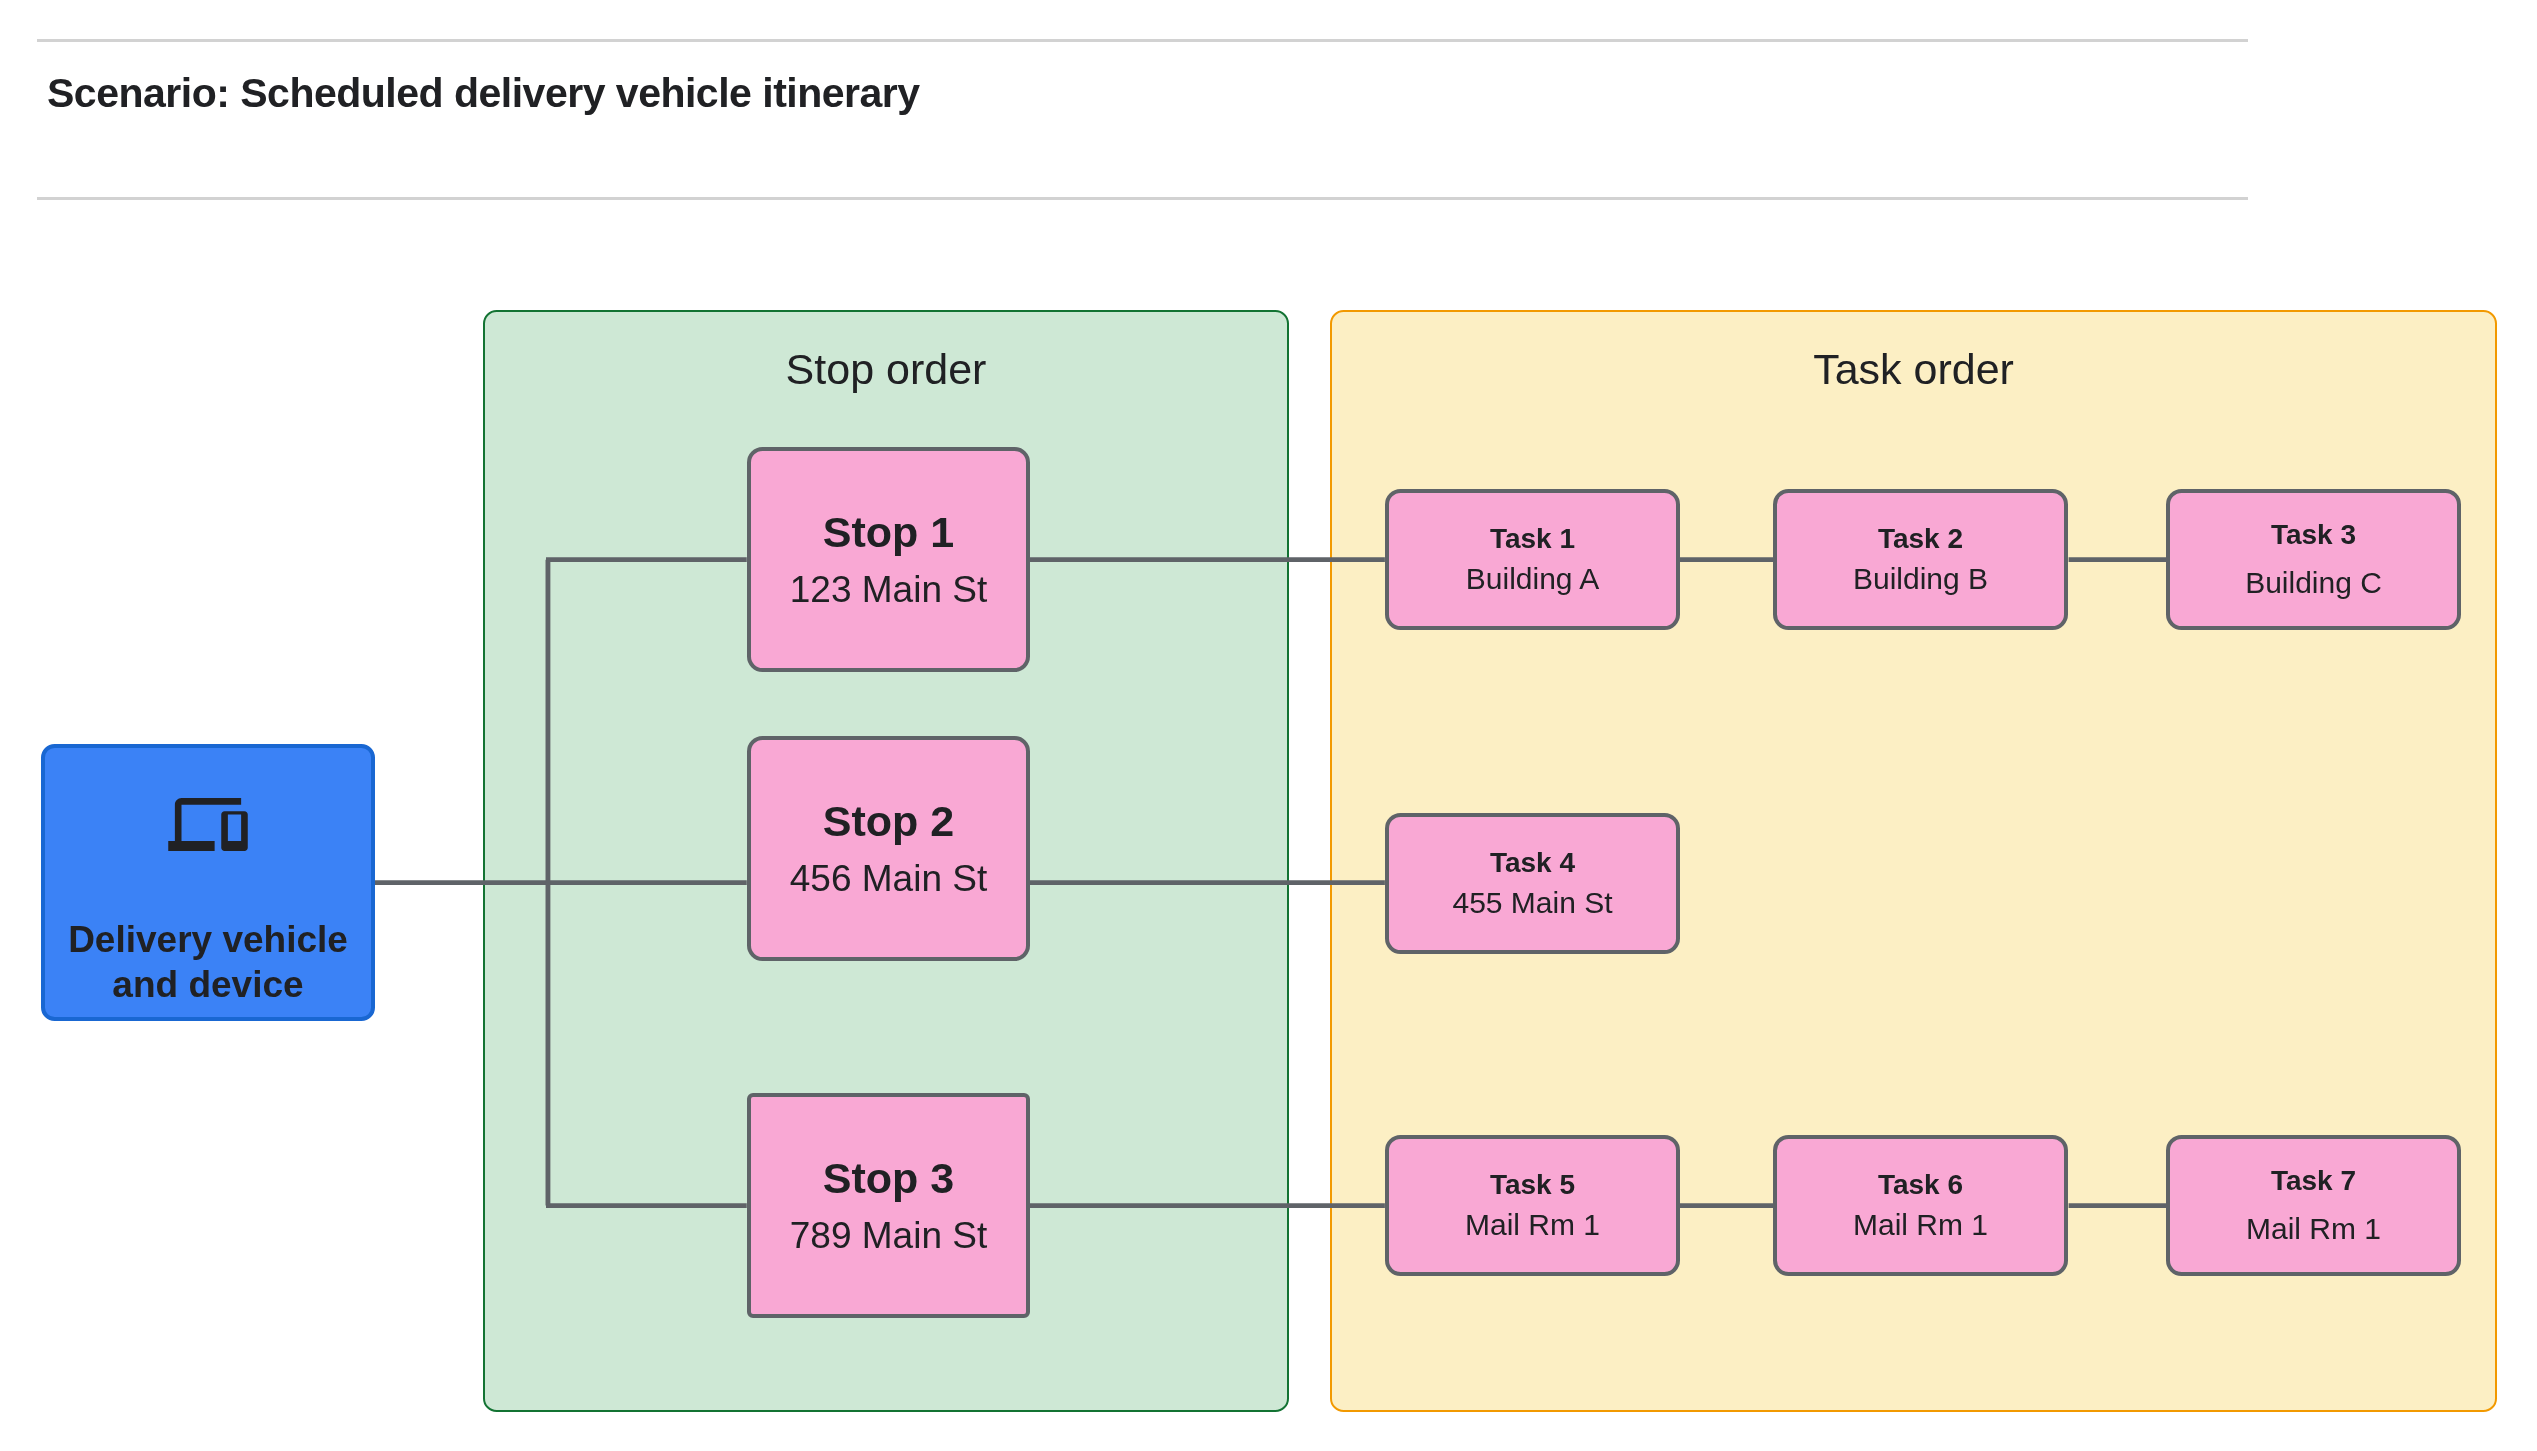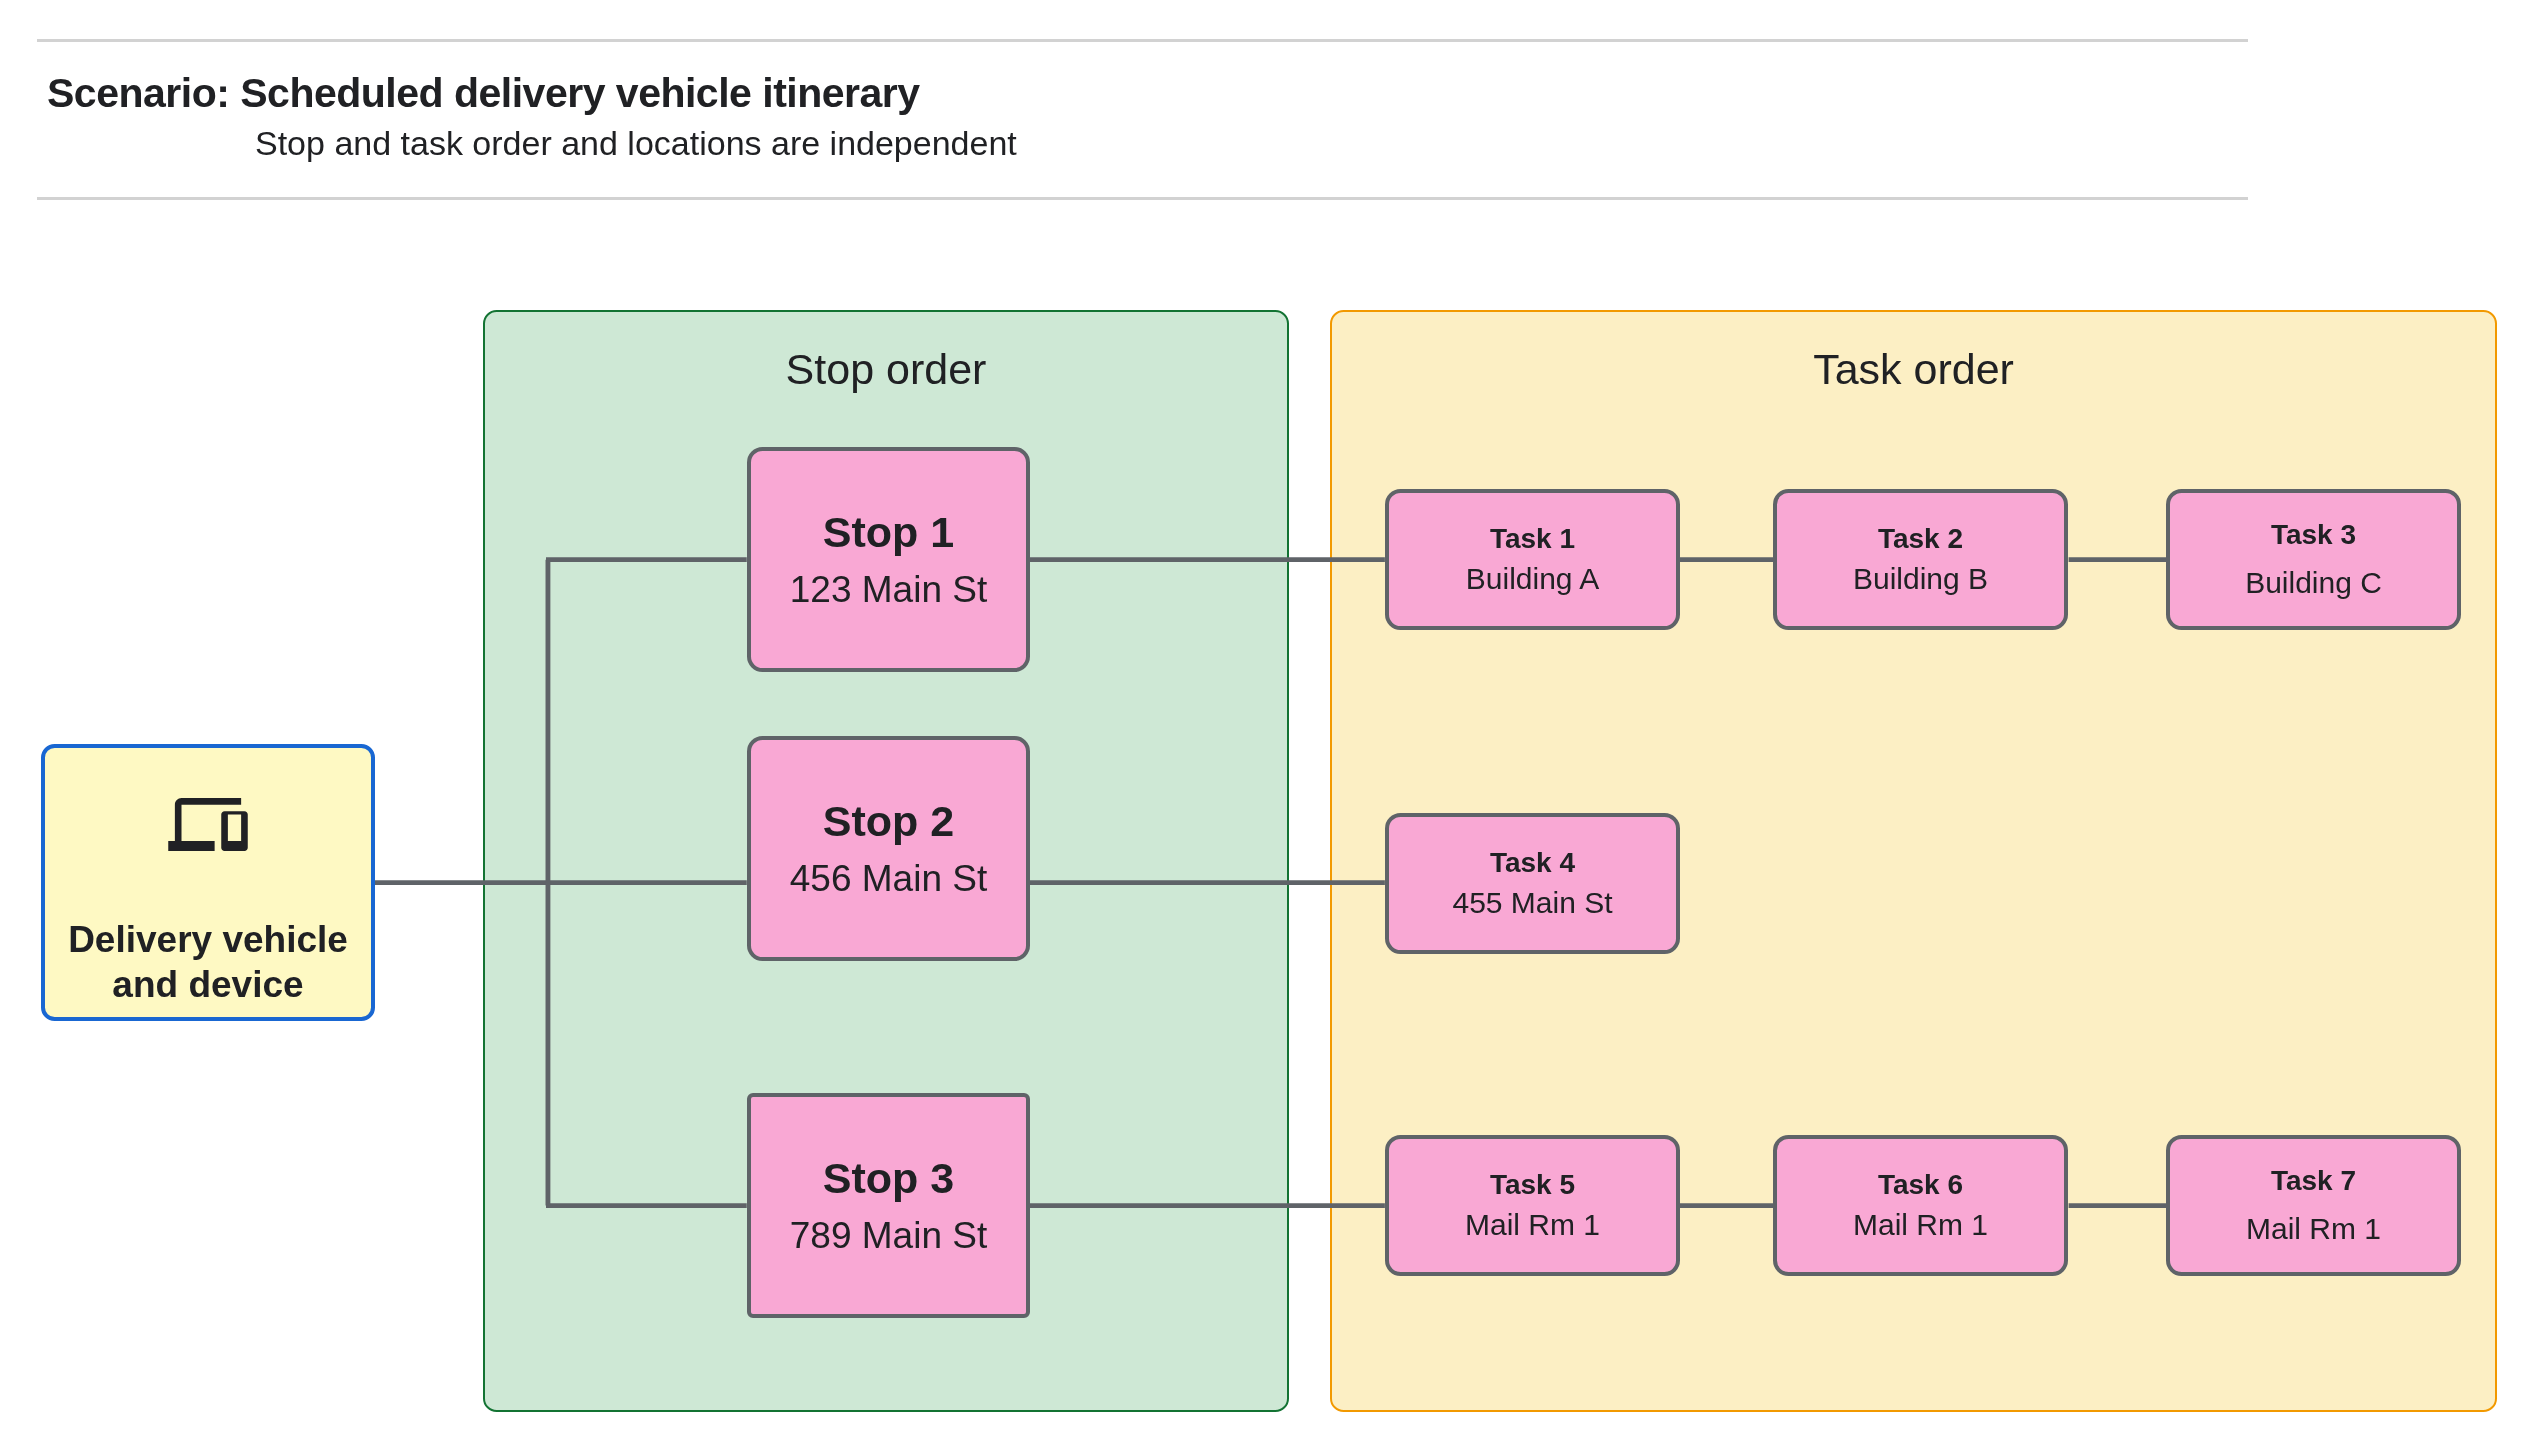--- a/index.html
+++ b/index.html
@@ -94,21 +94,21 @@
     border-radius: 15.5px;
     display: flex;
     flex-direction: column;
     align-items: center;
     justify-content: center;
     text-align: center;
   }
   .device-node {
     left: 41px; top: 744px;
     width: 334px; height: 277px;
-    background: #fef9c3;
+    background: #3b82f6;
     border: 4.8px solid #1967D2;
     border-radius: 13.6px;
     justify-content: flex-start;
     padding-top: 50px;
   }
   .devices-icon { width: 80px; height: 53px; fill: #202124; }
   .device-label {
     margin-top: 66px;
     font-size: 37px;
     font-weight: 700;
@@ -133,21 +133,20 @@
   .task-col-2 { left: 1773px; }
   .task-col-3 { left: 2166px; gap: 8px; }
 </style>
 </head>
 <body>
 
 <div class="canvas">
 
   <div class="rule rule-top"></div>
   <div class="page-title">Scenario: Scheduled delivery vehicle itinerary</div>
-  <div class="page-subtitle">Stop and task order and locations are independent</div>
   <div class="rule rule-bottom"></div>
 
   <div class="panel panel-task">
     <div class="panel-title">Task order</div>
   </div>
   <div class="panel panel-stop">
     <div class="panel-title">Stop order</div>
   </div>
 
   <svg class="connectors" viewBox="0 0 2617 1497">

